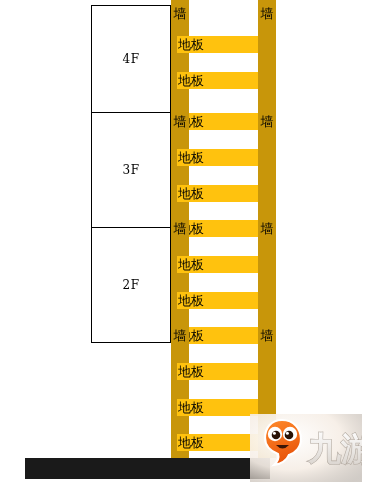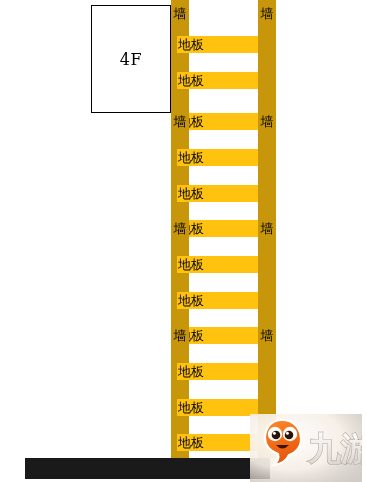--- a/index.html
+++ b/index.html
@@ -31,21 +31,21 @@
     left: 91px;
     width: 80px;
     border: 1px solid #000000;
     background: #ffffff;
     display: flex;
     align-items: center;
     justify-content: center;
   }
   .floor-box .floor-label {
     font-family: "DejaVu Serif", "Liberation Serif", serif;
-    font-size: 16px;
+    font-size: 12px;
     color: #000000;
     letter-spacing: 0.5px;
     text-align: right;
   }
 
   
   .wall-col {
     position: absolute;
     top: 0;
     height: 458px;
@@ -137,20 +137,26 @@
   }
   .logo svg { display: block; }
 </style>
 </head>
 <body>
 
 <div id="diagram">
 
   <div class="floor-box" style="top:5px;height:108px;">
     <span class="floor-label">4F</span>
+  </div>
+  <div class="floor-box" style="top:112px;height:116px;">
+    <span class="floor-label">3F</span>
+  </div>
+  <div class="floor-box" style="top:227px;height:116px;">
+    <span class="floor-label">2F</span>
   </div>
 
   <div class="cabinet-interior"></div>
 
   <div class="wall-col left"></div>
   <div class="wall-col right"></div>
 
 
   <div class="floor-slab" style="top:36px;">
     <span class="slab-label">地板</span>

